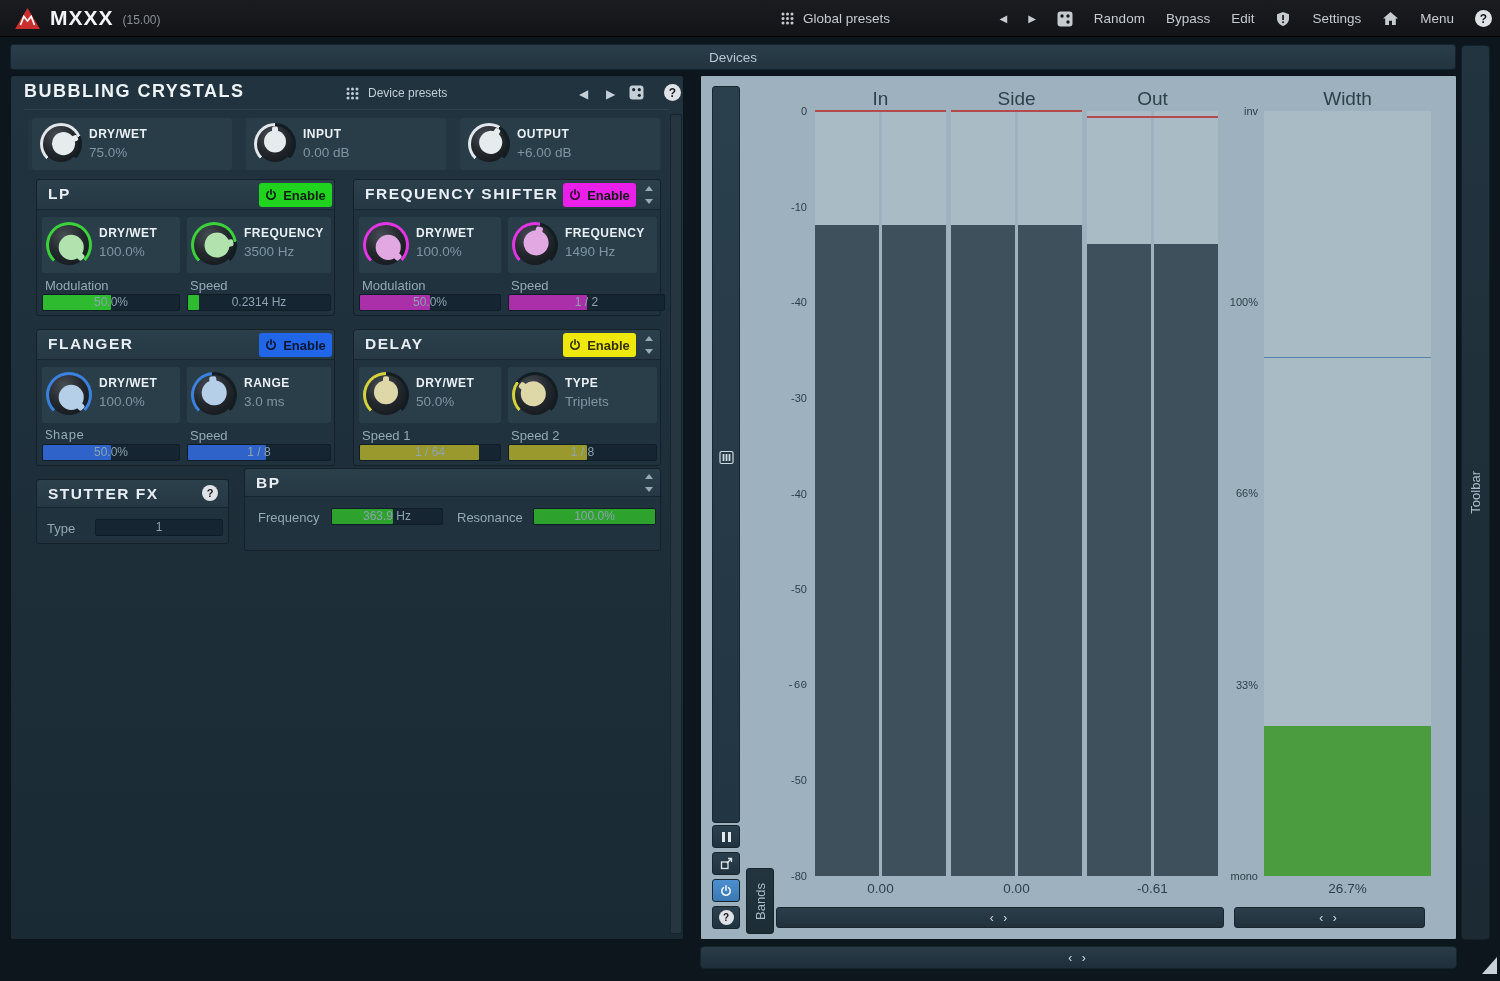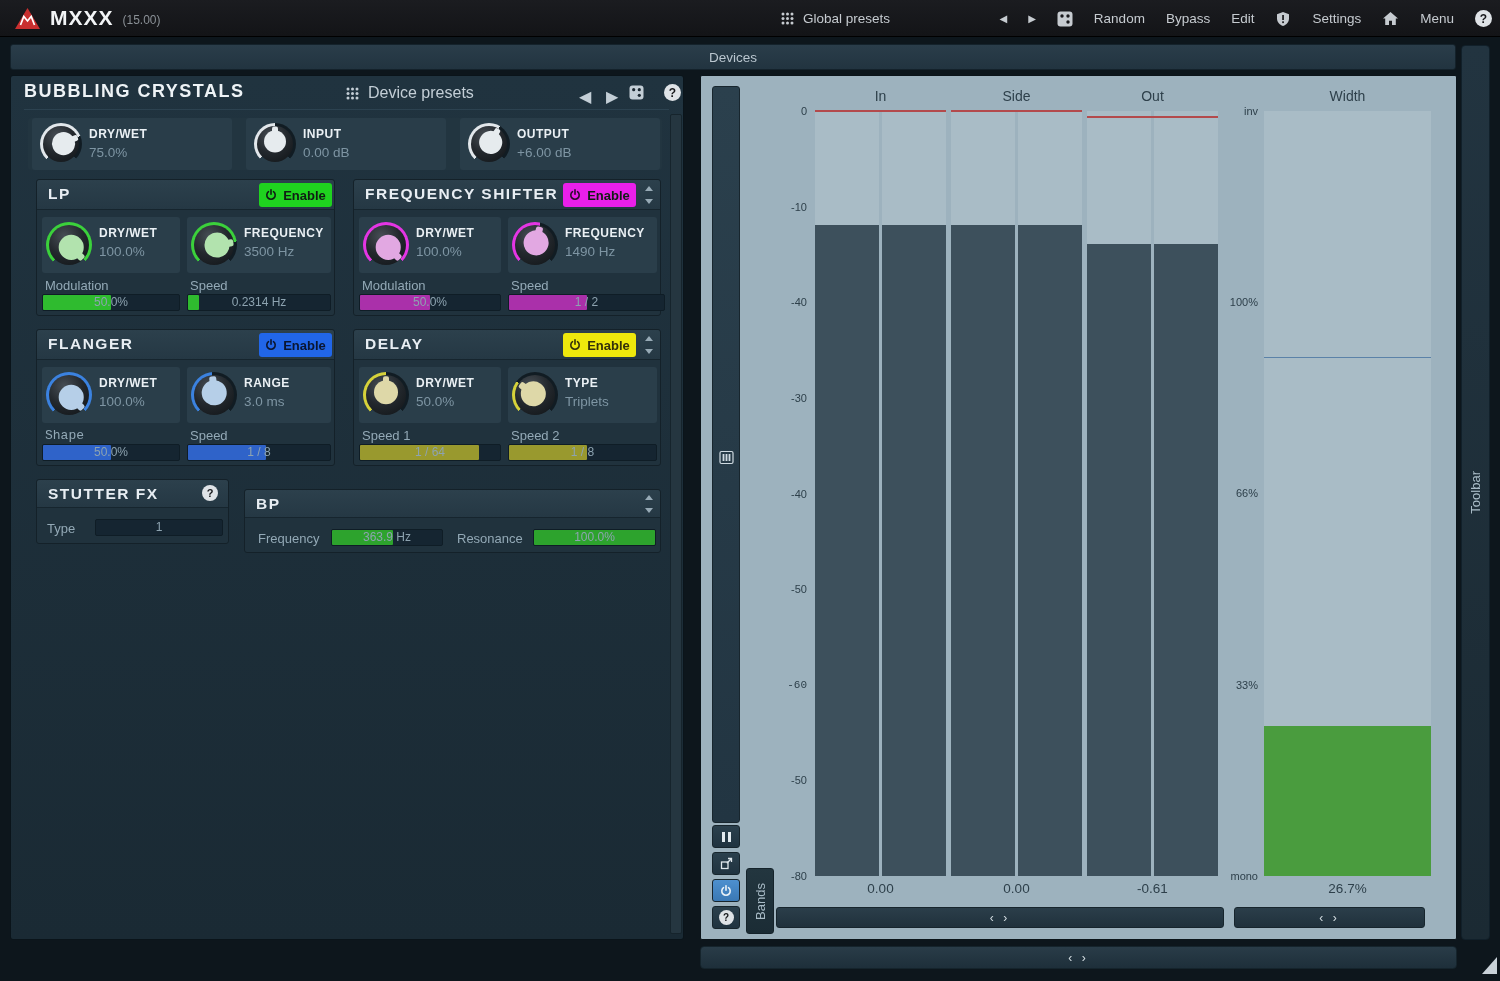--- a/index.html
+++ b/index.html
@@ -24,21 +24,21 @@
   .devices-bar { position:absolute; left:10px; top:44px; width:1446px; height:26px; border-radius:3px;
                  background:linear-gradient(#2a3d4a,#223440); border:1px solid #14222b;
                  display:flex; align-items:center; justify-content:center; }
   .devices-bar span { color:#bac6cf; font-size:13.5px; }
 
   
   .left-panel { position:absolute; left:10px; top:75px; width:674px; height:865px;
                 background:linear-gradient(#20333f,#1a2a34); border:1px solid #0a141a; border-radius:3px; }
   .dev-title { position:absolute; left:13px; top:5px; color:#eef3f6; font-size:18px; font-weight:700; letter-spacing:1.5px; }
   .dev-divider { position:absolute; left:13px; top:33px; width:645px; height:1px; background:#2c4250; }
-  .hdr-item { position:absolute; color:#c3ced6; font-size:16px; }
+  .hdr-item { position:absolute; color:#c3ced6; font-size:12px; }
   .lp-scroll { position:absolute; left:659px; top:38px; width:12px; height:820px; background:#253640; border-radius:2px; border:1px solid #16242c; }
 
   
   .main-row { position:absolute; left:17px; top:42px; width:634px; height:52px; background:#223540; border-radius:3px; }
   .main-cell { position:absolute; top:0; height:52px; width:200px; background:#293d49; border-radius:3px; }
 
   .module { position:absolute; background:#20323d; border:1px solid #142129; border-radius:3px; }
   .mod-head { position:absolute; left:0; right:0; top:0; height:30px; border-radius:3px 3px 0 0;
               background:linear-gradient(#2c404c,#253844); border-bottom:1px solid #16252e; }
   .mod-title { position:absolute; left:11px; top:5px; color:#e8eef3; font-size:15.5px; font-weight:700; letter-spacing:1.5px; }
@@ -79,21 +79,21 @@
   .vslider { position:absolute; left:11px; top:10px; width:28px; height:737px; border-radius:3px;
              background:linear-gradient(#2b404d,#223542); border:1px solid #18262e; }
   .side-btn { position:absolute; left:11px; width:28px; height:23px; border-radius:3px;
               background:linear-gradient(#2b404d,#203340); border:1px solid #17252d;
               display:flex; align-items:center; justify-content:center; }
   .side-btn.active { background:linear-gradient(#4d90cf,#3a78b4); }
   .bands-tab { position:absolute; left:45px; top:792px; width:28px; height:66px; border-radius:3px;
                background:linear-gradient(#23363f,#1b2c35); border:1px solid #15232b;
                display:flex; align-items:center; justify-content:center; }
   .vtext { writing-mode:vertical-rl; transform:rotate(180deg); color:#a9bcc7; font-size:13px; }
-  .mhead { position:absolute; top:12px; color:#2e404b; font-size:14px; text-align:center; }
+  .mhead { position:absolute; top:12px; color:#2e404b; font-size:19px; text-align:center; }
   .scale-lbl { position:absolute; width:48px; text-align:right; color:#2e404b; font-size:11px; transform:translateY(-50%); }
   .mbar { position:absolute; top:35px; height:765px; background:#a9bcc6; }
   .mfill { position:absolute; left:0; right:0; bottom:0; background:#3d505c; }
   .peak-line { position:absolute; height:2px; background:#b34a4c; }
   .wline { position:absolute; height:1px; background:#5b82a8; }
   .meter-val { position:absolute; top:805px; text-align:center; color:#2e404b; font-size:13.5px; }
   .hscroll { position:absolute; top:831px; height:21px; border-radius:3px;
              background:linear-gradient(#2b3e4a,#20313c); border:1px solid #17252d;
              display:flex; align-items:center; justify-content:center; }
   .hscroll span { color:#d5dee3; font-size:12px; letter-spacing:3px; }
@@ -409,21 +409,21 @@
       <div class="mod-head" style="height:28px;">
         <span class="mod-title">STUTTER FX</span>
         <span class="help-circle" style="position:absolute; right:10px; top:5px; width:16px; height:16px; font-size:11px;">?</span>
       </div>
       <div class="slider-label" style="left:10px; top:41px;">Type</div>
       <div class="slider" style="left:58px; top:39px; width:128px;">
         <div class="slider-text">1</div>
       </div>
     </div>
 
-    <div class="module" style="left:233px; top:413px; width:417px; height:64px;">
+    <div class="module" style="left:233px; top:392px; width:417px; height:83px;">
       <div class="mod-head" style="height:28px;">
         <span class="mod-title">BP</span>
         <div class="stepper" style="top:5px;">
           <i class="step-up"></i>
           <i class="step-down"></i>
         </div>
       </div>
       <div class="slider-label" style="left:13px; top:41px;">Frequency</div>
       <div class="slider" style="left:86px; top:39px; width:112px;">
         <div class="slider-fill" style="width:55%; background:#2da32d;"></div>

